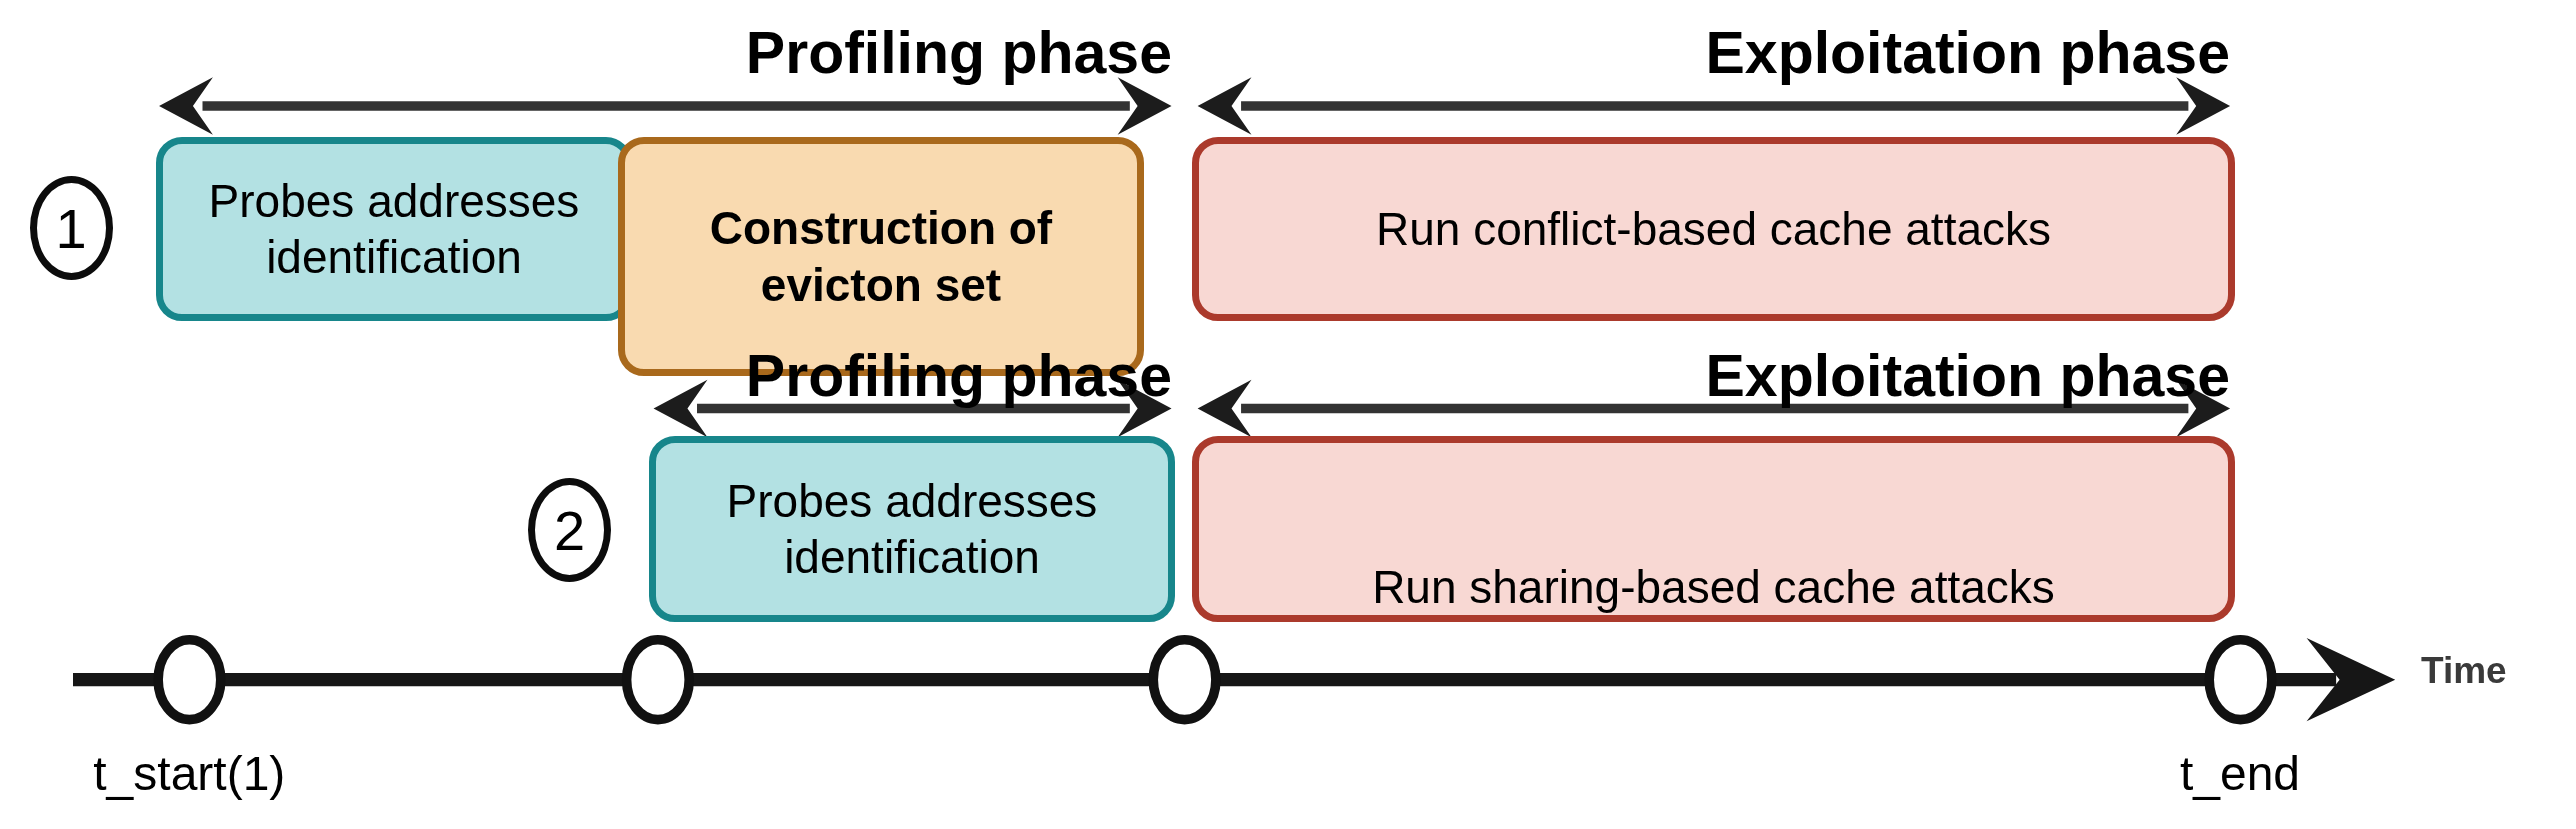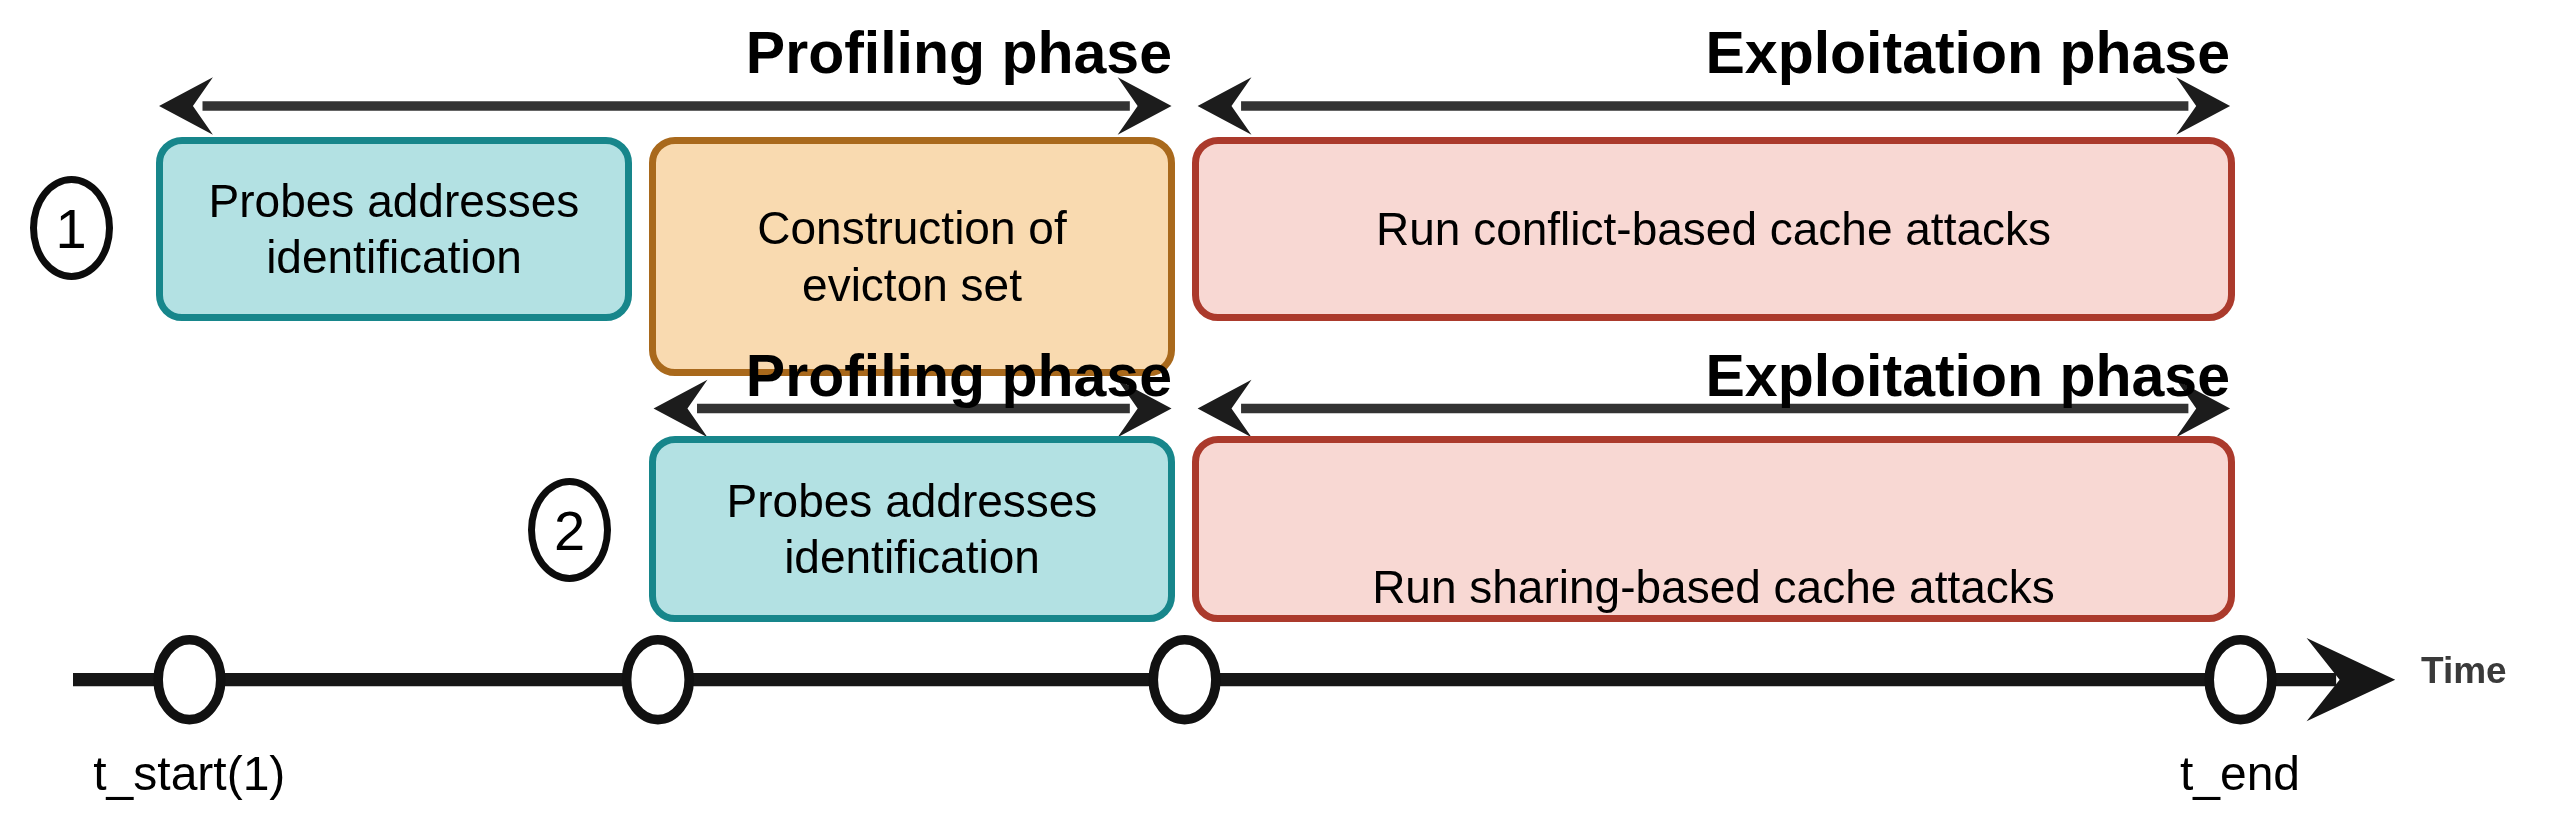--- a/index.html
+++ b/index.html
@@ -137,21 +137,21 @@
   <div class="phase-label" style="left:161px; top:19px; width:1011px;">Profiling phase</div>
   <div class="phase-label" style="left:1198px; top:19px; width:1032px;">Exploitation phase</div>
 
   <div class="step-circle" style="left:29.5px; top:176px;">
     <span>1</span>
   </div>
 
   <div class="box teal" style="left:156px; top:137px; width:476px; height:184px;">
     <span>Probes addresses identification</span>
   </div>
-  <div class="box orange" style="left:649px; top:137px; width:526px; height:239px;">
+  <div class="box orange" style="left:618px; top:137px; width:526px; height:239px;font-weight:bold;">
     <span>Construction of evicton set</span>
   </div>
   <div class="box red" style="left:1192px; top:137px; width:1043px; height:184px;">
     <span>Run conflict-based cache attacks</span>
   </div>
 
   <div class="phase-label" style="left:654px; top:342px; width:518px;">Profiling phase</div>
   <div class="phase-label" style="left:1198px; top:342px; width:1032px;">Exploitation phase</div>
 
   <div class="step-circle" style="left:528px; top:478px;">

